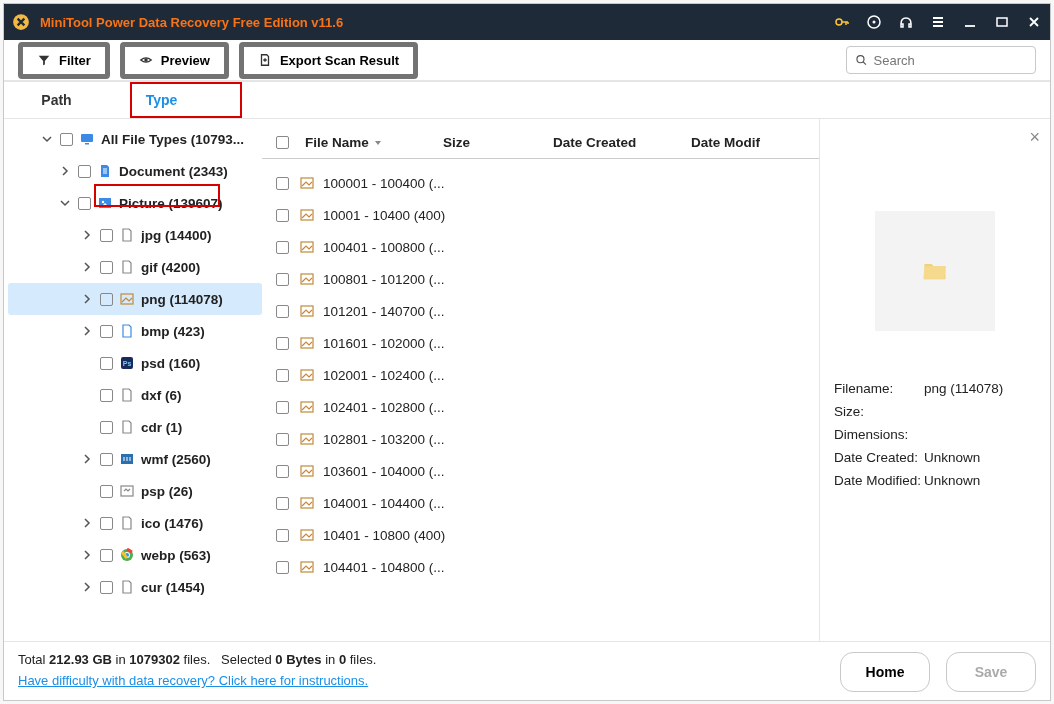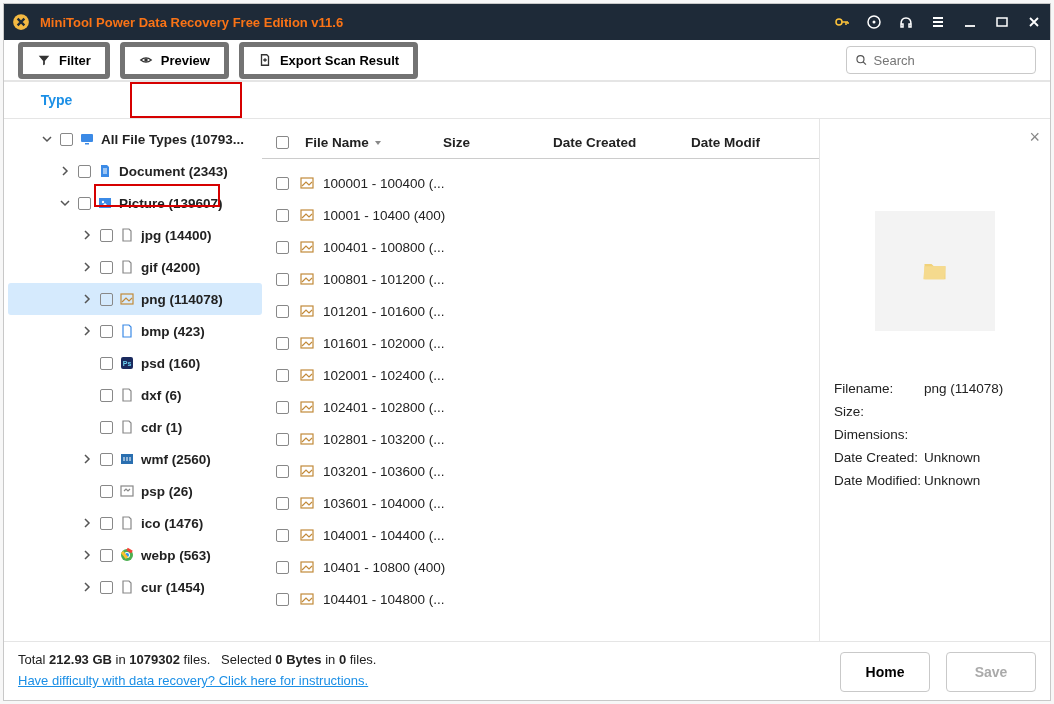--- a/index.html
+++ b/index.html
@@ -47,21 +47,21 @@
 .frow .fname { font-weight: 500; }
 .preview { width: 230px; padding: 12px 14px; position: relative; font-size: 13.5px; color: #222; }
 .preview .close { position: absolute; top: 8px; right: 10px; color: #888; font-size: 18px; cursor: pointer; }
 .preview .thumb { width: 120px; height: 120px; background: #f3f3f3; margin: 80px auto 50px; display: flex; align-items: center; justify-content: center; }
 .preview .thumb svg { width: 28px; height: 28px; }
 .preview .meta { display: grid; grid-template-columns: 90px 1fr; row-gap: 8px; }
 .footer { border-top: 1px solid #e5e5e5; padding: 10px 14px 8px; display: flex; align-items: flex-start; }
 .footer .stats { font-size: 13px; color: #222; }
 .footer .stats .link { color: #1b8fe6; text-decoration: underline; display: inline-block; margin-top: 6px; }
 .footer .fbtns { margin-left: auto; display: flex; gap: 16px; }
-.fbtn { width: 90px; height: 40px; border: 1px solid #c9c9c9; border-radius: 4px; background: #fff; font-size: 14px; font-weight: 600; cursor: pointer; }
+.fbtn { width: 90px; height: 40px; border: 1px solid #c9c9c9; border-radius: 13px; background: #fff; font-size: 14px; font-weight: 600; cursor: pointer; }
 .fbtn.disabled { color: #aaa; }
 .hl-pic { position: absolute; border: 2px solid #d60000; pointer-events: none; left: 90px; top: 65px; width: 126px; height: 23px; }
 </style>
 </head>
 <body>
 
 <div class="app">
   <div class="titlebar">
     <span class="logo">
       <svg viewBox="0 0 16 16">
@@ -122,20 +122,21 @@
       <svg viewBox="0 0 16 16" width="14" height="14">
           <circle cx="7" cy="7" r="4.5" fill="none" stroke="#555" stroke-width="1.5"></circle>
           <path d="M10.5 10.5 L14 14" stroke="#555" stroke-width="1.5"></path>
         </svg>
       <input placeholder="Search" style="">
     </div>
   </div>
 
   <div style="position:relative">
     <div class="tabs">
+      <div class="tab">Path</div>
       <div class="tab active">Type</div>
     </div>
     <div class="hl-tab" style="left:126px;top:0;width:112px;height:36px"></div>
   </div>
 
   <div class="content">
     <div class="sidebar" id="tree">
         <div class="tree-row">
           <span class="pad" style="width:26px"></span>
           <span class="chev">
@@ -405,21 +406,21 @@
                 <path d="M3 11 L7 7 L10 10 L13 7" fill="none" stroke="#c28a3a" stroke-width="1.2"></path>
               </svg></span>
             <span class="fname">100801 - 101200 (...</span>
           </div>
           <div class="frow">
             <span class="fcb"></span>
             <span class="ficon"><svg viewBox="0 0 16 16">
                 <rect x="2" y="3" width="12" height="10" fill="none" stroke="#c28a3a" stroke-width="1.2"></rect>
                 <path d="M3 11 L7 7 L10 10 L13 7" fill="none" stroke="#c28a3a" stroke-width="1.2"></path>
               </svg></span>
-            <span class="fname">101201 - 101600 (...</span>
+            <span class="fname">101201 - 140700 (...</span>
           </div>
           <div class="frow">
             <span class="fcb"></span>
             <span class="ficon"><svg viewBox="0 0 16 16">
                 <rect x="2" y="3" width="12" height="10" fill="none" stroke="#c28a3a" stroke-width="1.2"></rect>
                 <path d="M3 11 L7 7 L10 10 L13 7" fill="none" stroke="#c28a3a" stroke-width="1.2"></path>
               </svg></span>
             <span class="fname">101601 - 102000 (...</span>
           </div>
           <div class="frow">
@@ -438,28 +439,20 @@
               </svg></span>
             <span class="fname">102401 - 102800 (...</span>
           </div>
           <div class="frow">
             <span class="fcb"></span>
             <span class="ficon"><svg viewBox="0 0 16 16">
                 <rect x="2" y="3" width="12" height="10" fill="none" stroke="#c28a3a" stroke-width="1.2"></rect>
                 <path d="M3 11 L7 7 L10 10 L13 7" fill="none" stroke="#c28a3a" stroke-width="1.2"></path>
               </svg></span>
             <span class="fname">102801 - 103200 (...</span>
-          </div>
-          <div class="frow">
-            <span class="fcb"></span>
-            <span class="ficon"><svg viewBox="0 0 16 16">
-                <rect x="2" y="3" width="12" height="10" fill="none" stroke="#c28a3a" stroke-width="1.2"></rect>
-                <path d="M3 11 L7 7 L10 10 L13 7" fill="none" stroke="#c28a3a" stroke-width="1.2"></path>
-              </svg></span>
-            <span class="fname">103201 - 103600 (...</span>
           </div>
           <div class="frow">
             <span class="fcb"></span>
             <span class="ficon"><svg viewBox="0 0 16 16">
                 <rect x="2" y="3" width="12" height="10" fill="none" stroke="#c28a3a" stroke-width="1.2"></rect>
                 <path d="M3 11 L7 7 L10 10 L13 7" fill="none" stroke="#c28a3a" stroke-width="1.2"></path>
               </svg></span>
             <span class="fname">103601 - 104000 (...</span>
           </div>
           <div class="frow">

